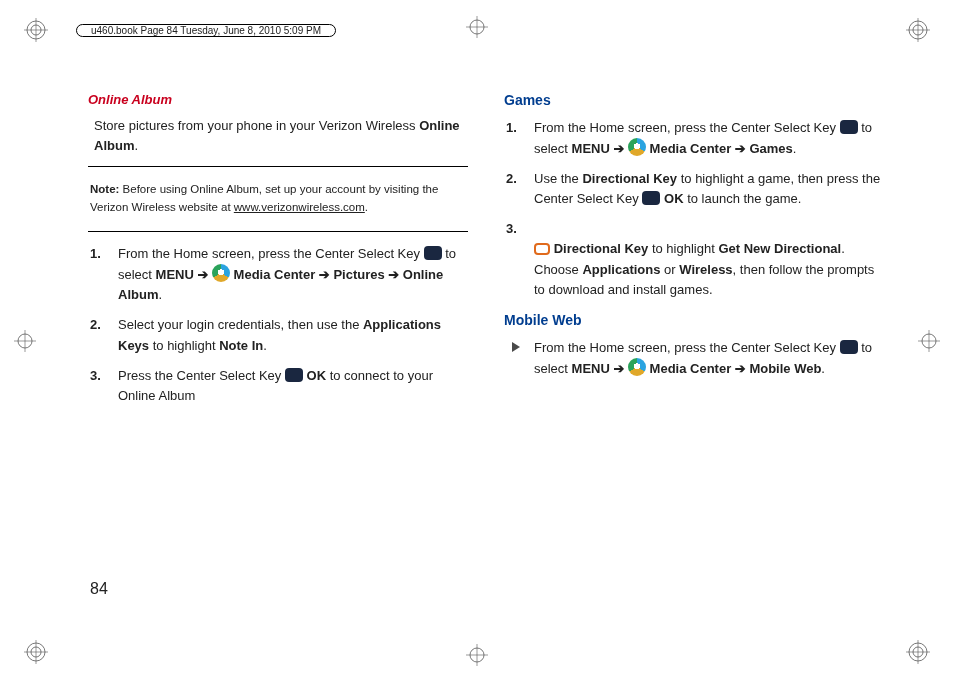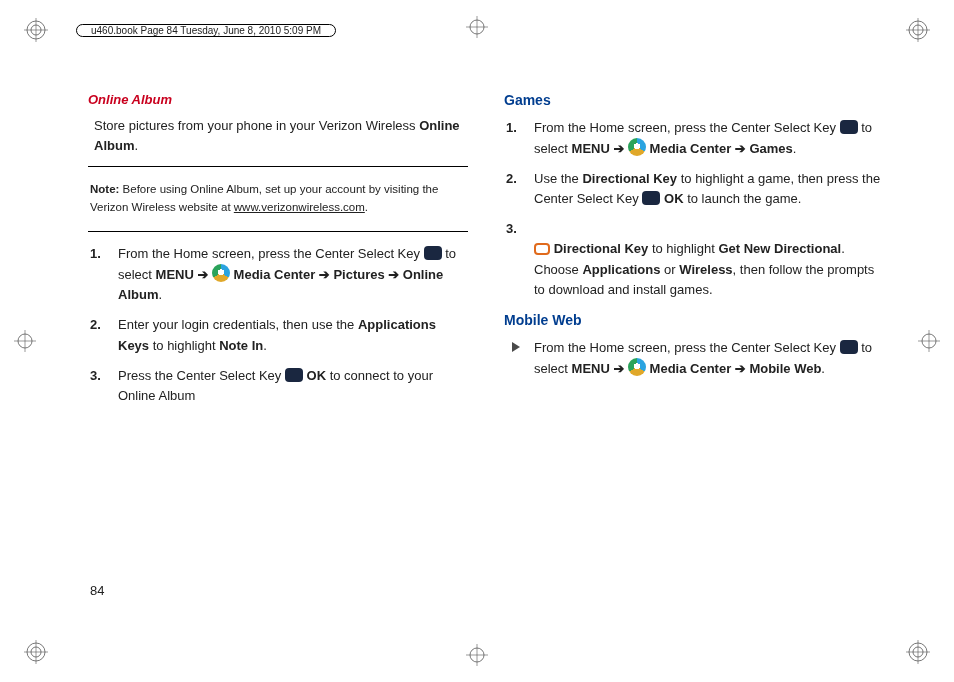--- a/index.html
+++ b/index.html
@@ -109,21 +109,21 @@
     display:inline-block;
     width:0;height:0;
     border-top:5px solid transparent;
     border-bottom:5px solid transparent;
     border-left:8px solid #4a4a4a;
     margin-right:8px;
     vertical-align:-1px;
   }
   .bullet-item { padding-left: 30px; position:relative; font-size:13px; }
   .bullet-item .tri-bullet { position:absolute; left:8px; top:4px; }
-  .pagenum { position:absolute; bottom:84px; left:90px; font-size:13px; }
+  .pagenum { position:absolute; bottom:84px; left:90px; font-size:16px; }
 </style>
 </head>
 <body>
 
 <div class="crop-corner cc-tl"><svg viewBox="0 0 24 24">
       <circle cx="12" cy="12" r="9" fill="none" stroke="#555" stroke-width="0.8"></circle>
       <circle cx="12" cy="12" r="5" fill="none" stroke="#555" stroke-width="0.8"></circle>
       <line x1="12" y1="0" x2="12" y2="24" stroke="#555" stroke-width="0.6"></line>
       <line x1="0" y1="12" x2="24" y2="12" stroke="#555" stroke-width="0.6"></line>
     </svg></div>
@@ -180,21 +180,21 @@
     </div>
     <ol class="steps">
       <li>
         <span class="num">1.</span>
         <span>From the Home screen, press the Center Select Key </span><span class="key-round"></span><span> to select </span><b>MENU</b><span class="arrow"> ➔ </span>
         <span class="mc-icon"></span>
         <b>Media Center</b><span class="arrow"> ➔ </span><b>Pictures</b><span class="arrow"> ➔ </span><b>Online Album</b><span>.</span>
       </li>
       <li>
         <span class="num">2.</span>
-        <span>Enter your login credentials, then use the </span><b>Applications Keys</b><span> to highlight </span><b>Note In</b><span>.</span>
+        <span>Select your login credentials, then use the </span><b>Applications Keys</b><span> to highlight </span><b>Note In</b><span>.</span>
       </li>
       <li>
         <span class="num">3.</span>
         <span>Press the Center Select Key </span><span class="key-round"></span> <b>OK</b><span> to connect to your Online Album</span>
       </li>
     </ol>
   </div>
 
   <div class="col">
     <div class="h2-blue" style="margin-top:0">Games</div>

